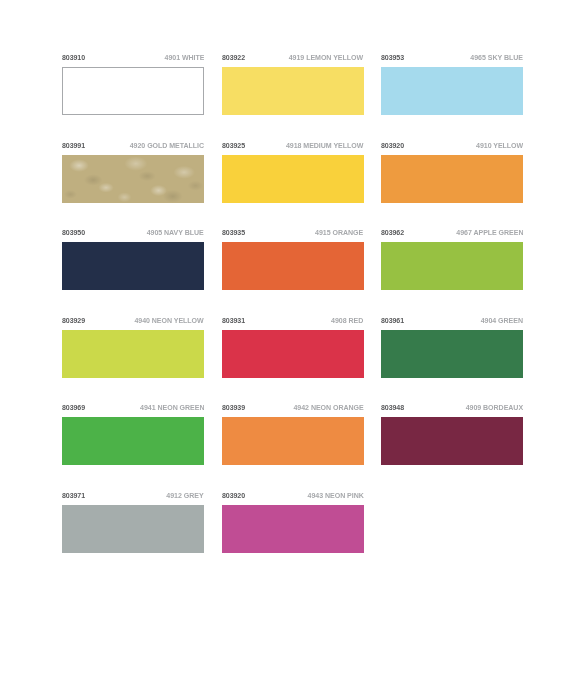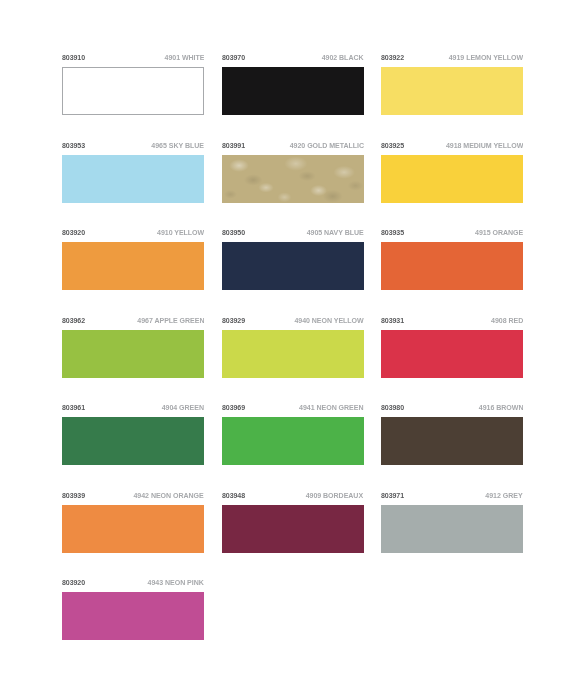--- a/index.html
+++ b/index.html
@@ -106,27 +106,20 @@
   <div id="grid">
       <div class="swatch-cell">
         <div class="swatch-labels">
           <span class="swatch-code">803910</span>
           <span class="swatch-name">4901 WHITE</span>
         </div>
         <div class="swatch-chip bordered" style="background: rgb(255, 255, 255);"></div>
       </div>
       <div class="swatch-cell">
         <div class="swatch-labels">
-          <span class="swatch-code">803970</span>
-          <span class="swatch-name">4902 BLACK</span>
-        </div>
-        <div class="swatch-chip" style="background: rgb(22, 21, 22);"></div>
-      </div>
-      <div class="swatch-cell">
-        <div class="swatch-labels">
           <span class="swatch-code">803922</span>
           <span class="swatch-name">4919 LEMON YELLOW</span>
         </div>
         <div class="swatch-chip" style="background: rgb(247, 222, 99);"></div>
       </div>
       <div class="swatch-cell">
         <div class="swatch-labels">
           <span class="swatch-code">803953</span>
           <span class="swatch-name">4965 SKY BLUE</span>
         </div>
@@ -197,27 +190,20 @@
       </div>
       <div class="swatch-cell">
         <div class="swatch-labels">
           <span class="swatch-code">803969</span>
           <span class="swatch-name">4941 NEON GREEN</span>
         </div>
         <div class="swatch-chip" style="background: rgb(76, 178, 72);"></div>
       </div>
       <div class="swatch-cell">
         <div class="swatch-labels">
-          <span class="swatch-code">803980</span>
-          <span class="swatch-name">4916 BROWN</span>
-        </div>
-        <div class="swatch-chip" style="background: rgb(76, 63, 52);"></div>
-      </div>
-      <div class="swatch-cell">
-        <div class="swatch-labels">
           <span class="swatch-code">803939</span>
           <span class="swatch-name">4942 NEON ORANGE</span>
         </div>
         <div class="swatch-chip" style="background: rgb(238, 139, 66);"></div>
       </div>
       <div class="swatch-cell">
         <div class="swatch-labels">
           <span class="swatch-code">803948</span>
           <span class="swatch-name">4909 BORDEAUX</span>
         </div>

